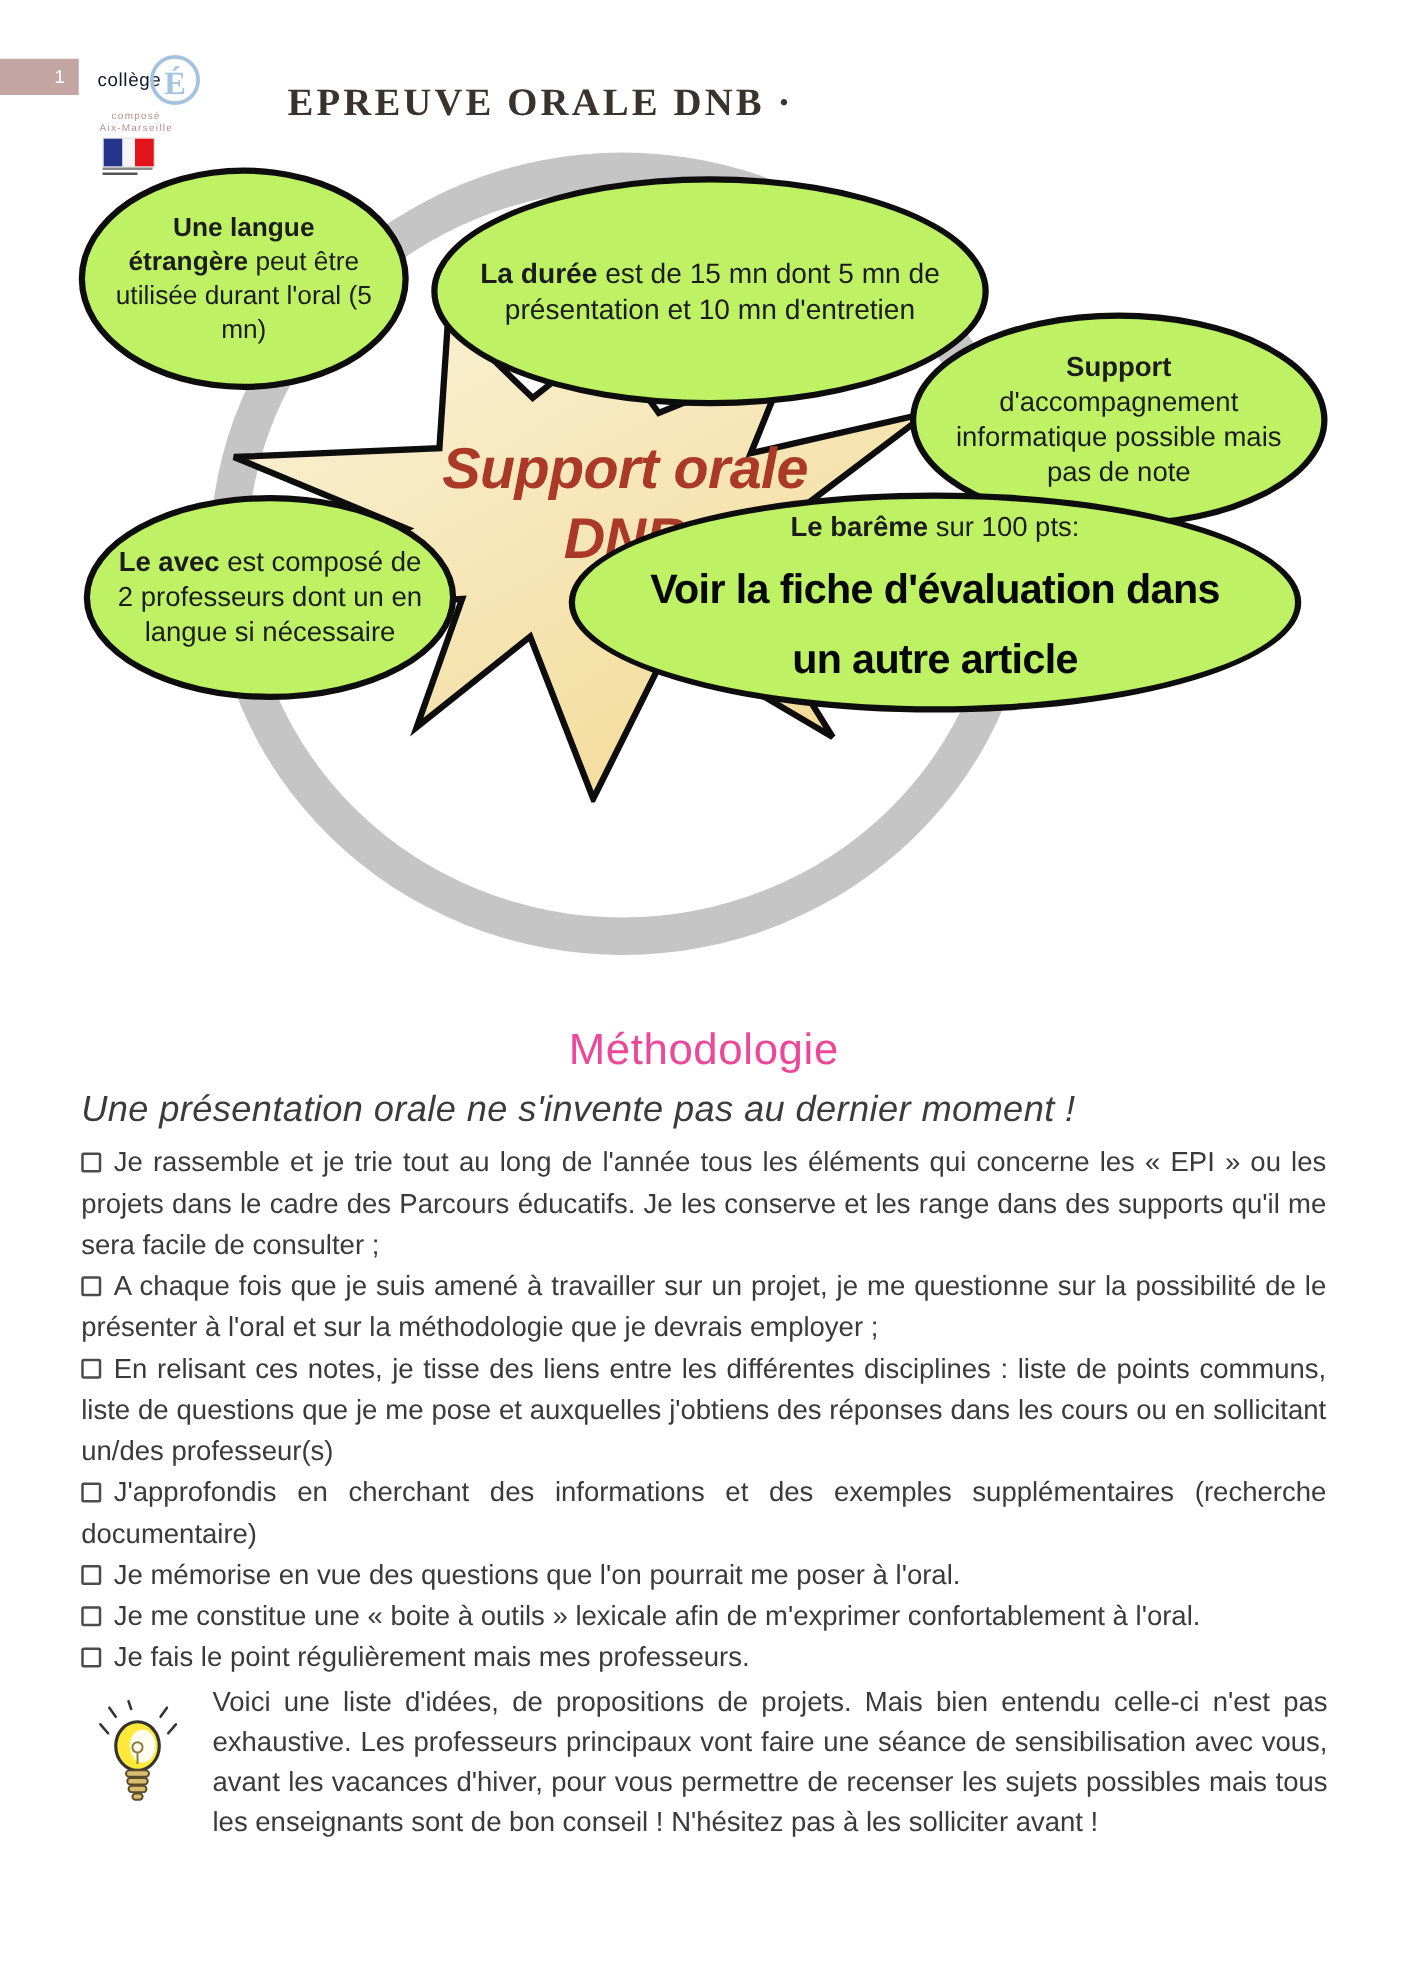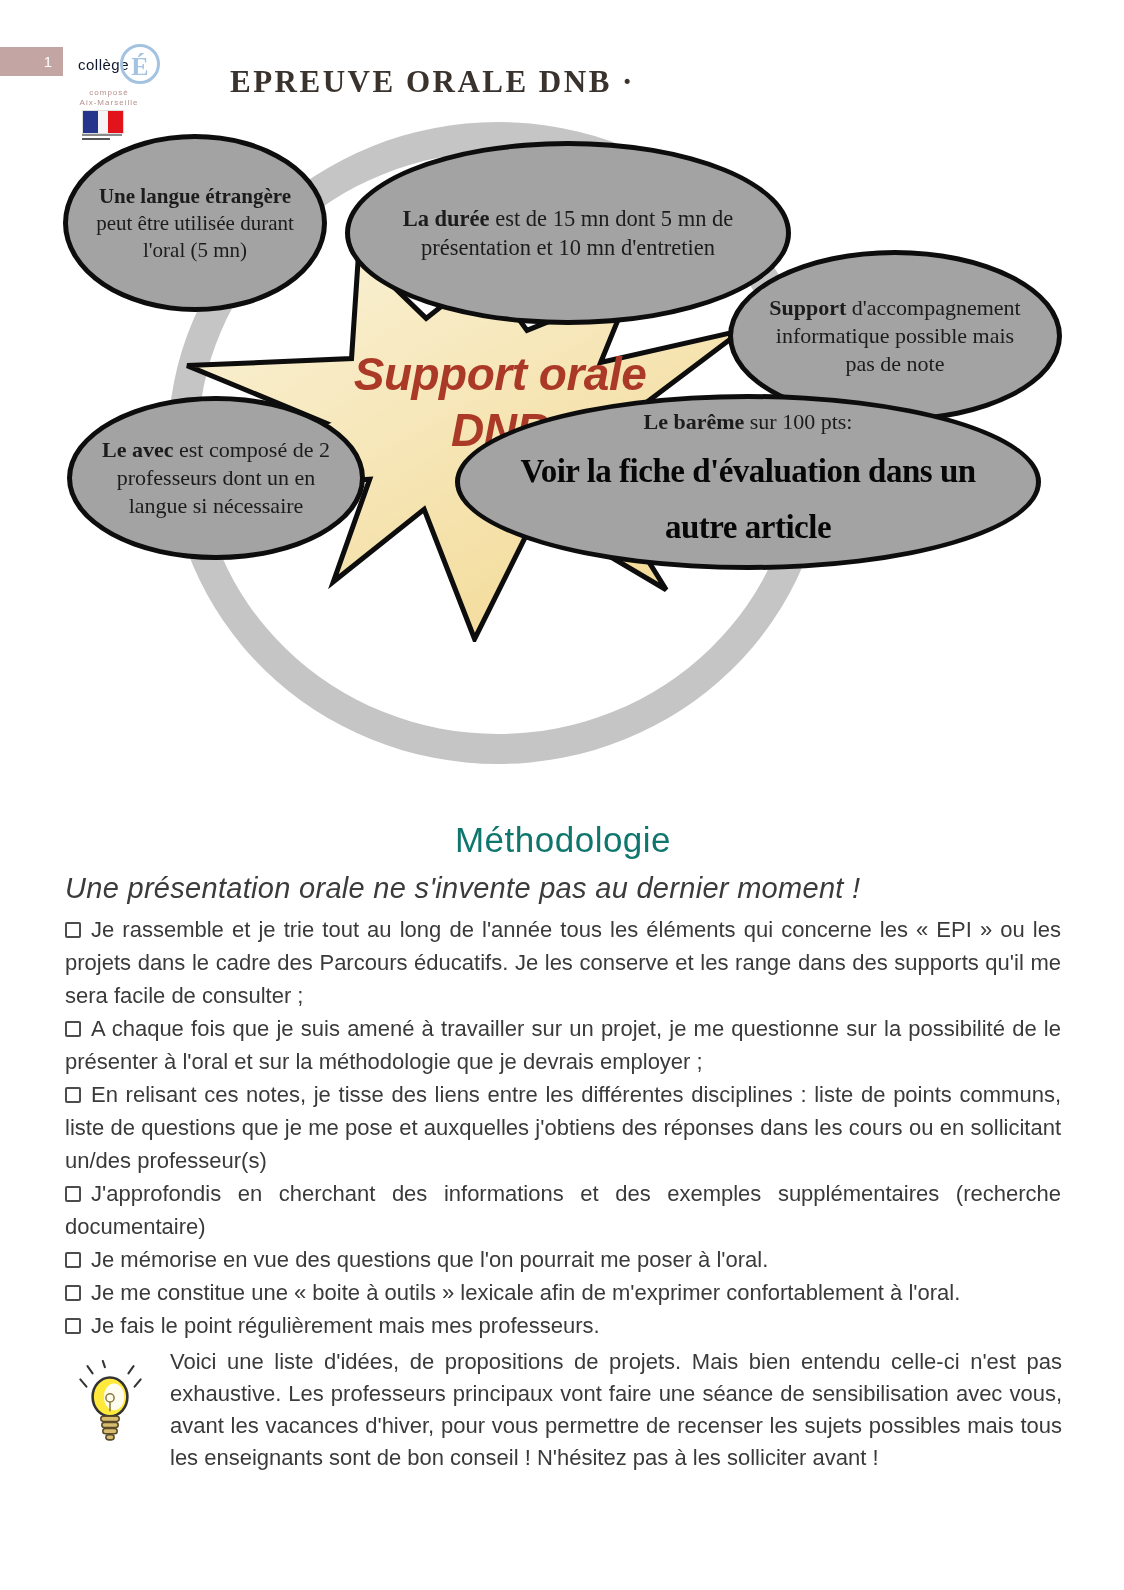--- a/index.html
+++ b/index.html
@@ -23,40 +23,40 @@
   .flag-cap i:last-child{width:70%;background:#555;}
   .title{position:absolute;left:230px;top:64px;margin:0;font-family:"Liberation Serif",serif;
     font-size:31px;font-weight:bold;color:#3a322d;letter-spacing:2.5px;white-space:nowrap;}
 
   
   .diagram{position:absolute;left:0;top:0;width:1124px;height:820px;}
   .ring{position:absolute;left:168px;top:122px;width:600px;height:582px;border:30px solid #c5c5c5;border-radius:50%;z-index:0;}
   .star{position:absolute;left:172px;top:250px;width:706px;height:392px;z-index:1;}
   .star-text{position:absolute;left:255px;top:346px;width:490px;z-index:2;text-align:center;
     font-size:46px;line-height:56px;font-weight:800;font-style:italic;color:#aa3927;letter-spacing:-.5px;}
-  .bubble{position:absolute;background:#a3a3a3;border:5px solid #0d0d0d;border-radius:50%;
-    display:flex;align-items:center;justify-content:center;z-index:3;box-sizing:border-box;font-family:Liberation Serif, serif;}
+  .bubble{position:absolute;background:#bef264;border:5px solid #0d0d0d;border-radius:50%;
+    display:flex;align-items:center;justify-content:center;z-index:3;box-sizing:border-box;}
   .bubble p{margin:0;text-align:center;color:#1c1c1c;}
   .e1{left:63px;top:134px;width:264px;height:178px;}
   .e1 p{width:212px;font-size:21px;line-height:27px;}
   .e2{left:345px;top:141px;width:446px;height:184px;}
   .e2 p{width:370px;font-size:22.5px;line-height:29px;}
   .e3{left:728px;top:250px;width:334px;height:172px;}
   .e3 p{width:262px;font-size:22px;line-height:28px;}
   .e4{left:67px;top:396px;width:298px;height:164px;}
   .e4 p{width:246px;font-size:22px;line-height:28px;}
   .e5{left:455px;top:394px;width:586px;height:176px;flex-direction:column;}
   .e5 .b5-top{width:430px;font-size:22px;line-height:26px;margin-bottom:8px;}
   .e5 .b5-big{width:500px;font-size:33px;line-height:56px;font-weight:bold;letter-spacing:-.5px;color:#070707;}
   .e6{left:68px;top:576px;width:972px;height:228px;border-width:6px;display:block;}
   .e6 p{position:absolute;left:318px;top:52px;width:500px;font-size:22px;line-height:35px;text-align:left;}
 
   
   .methodology{position:absolute;left:65px;top:820px;width:996px;color:#3a3a3a;}
-  .methodology h2{margin:0;text-align:center;font-size:35px;font-weight:400;color:#0f766e;letter-spacing:.5px;}
+  .methodology h2{margin:0;text-align:center;font-size:35px;font-weight:400;color:#ec4899;letter-spacing:.5px;}
   .subtitle{margin:12px 0 8px 0;font-size:29px;font-style:italic;color:#3b3b3b;letter-spacing:.3px;}
   .check-item{margin:0;font-size:22px;line-height:33px;text-align:justify;}
   .cbx{display:inline-block;width:16px;height:16px;border:2px solid #4c4c4c;border-radius:2px;
     margin-right:10px;vertical-align:-1px;box-sizing:border-box;}
 
   
   .tip{position:absolute;left:65px;top:1346px;width:997px;}
   .bulb{position:absolute;left:12px;top:14px;width:66px;height:86px;}
   .tip-text{margin:0 0 0 105px;font-size:22px;line-height:32px;text-align:justify;color:#3a3a3a;}
 </style>

